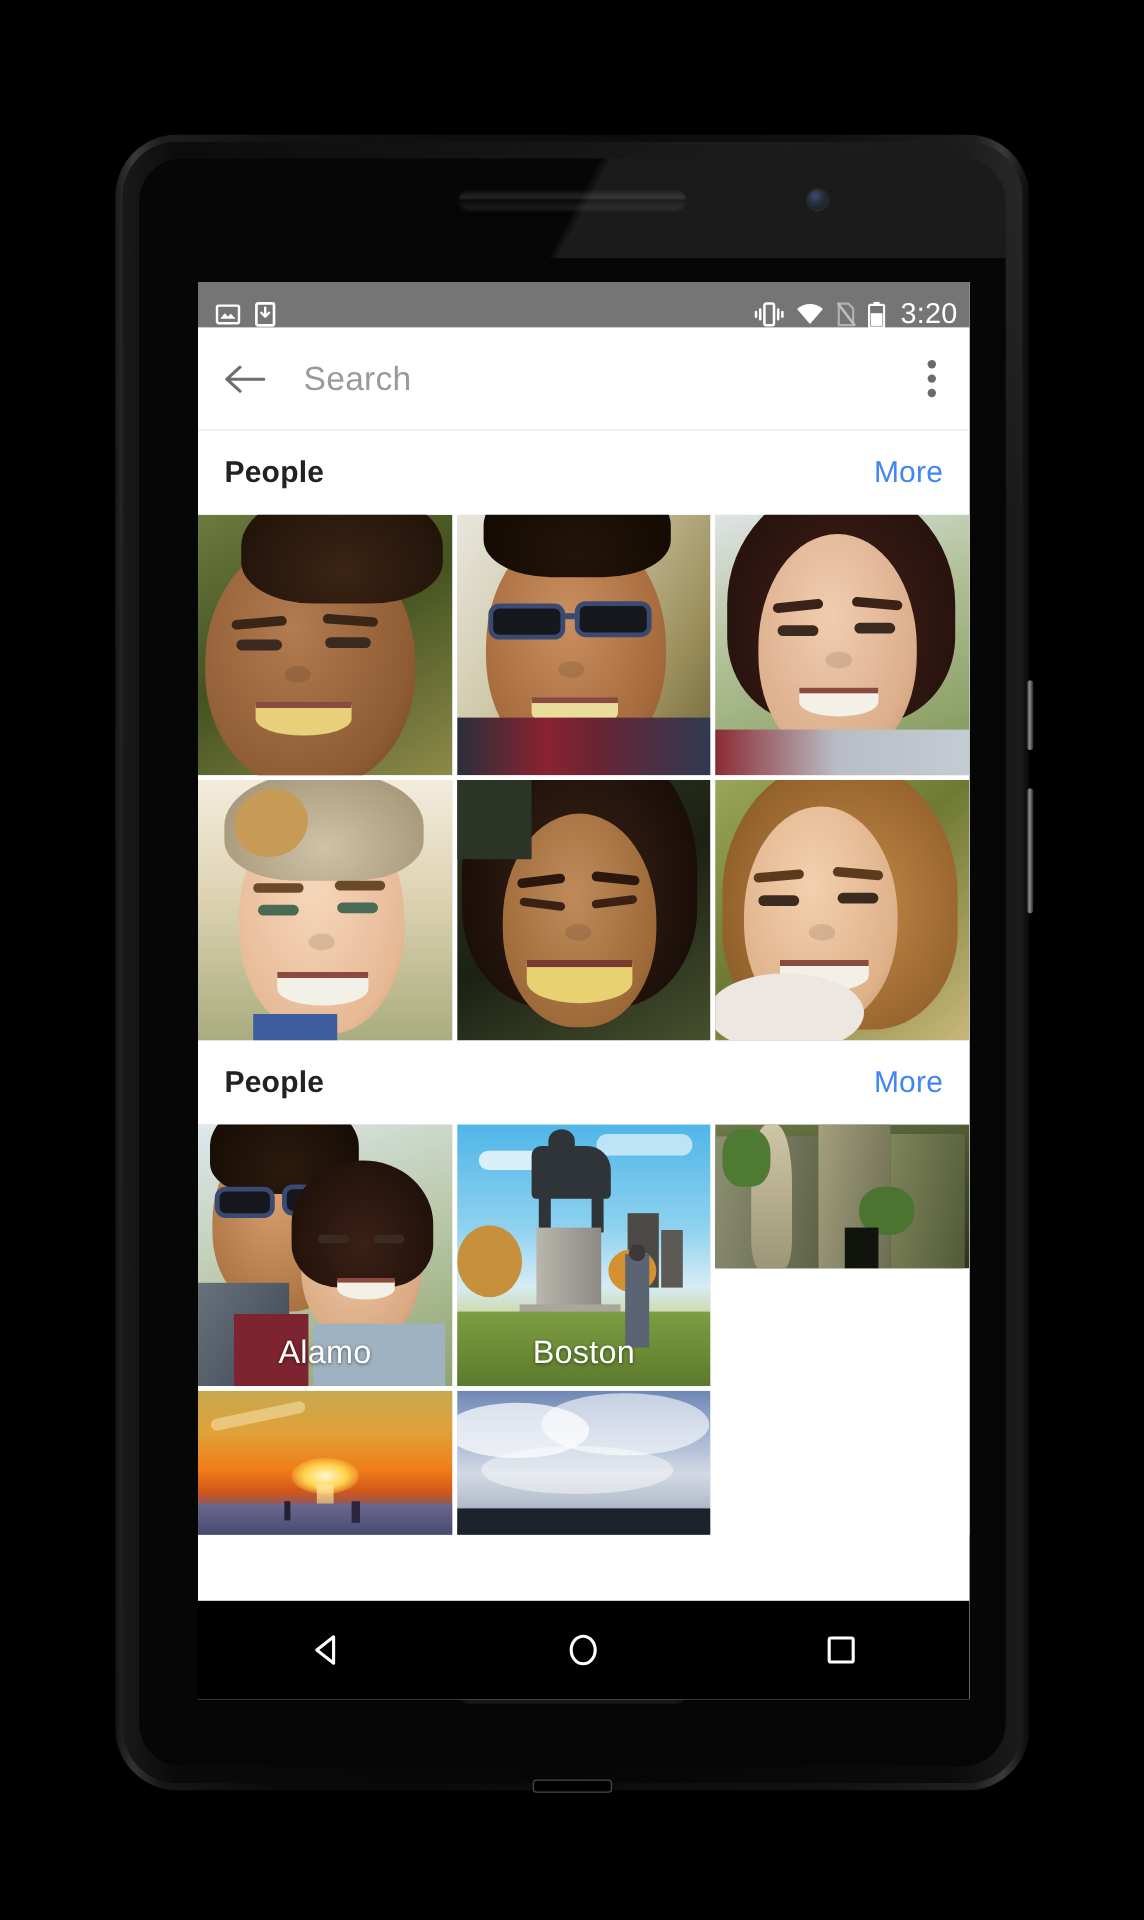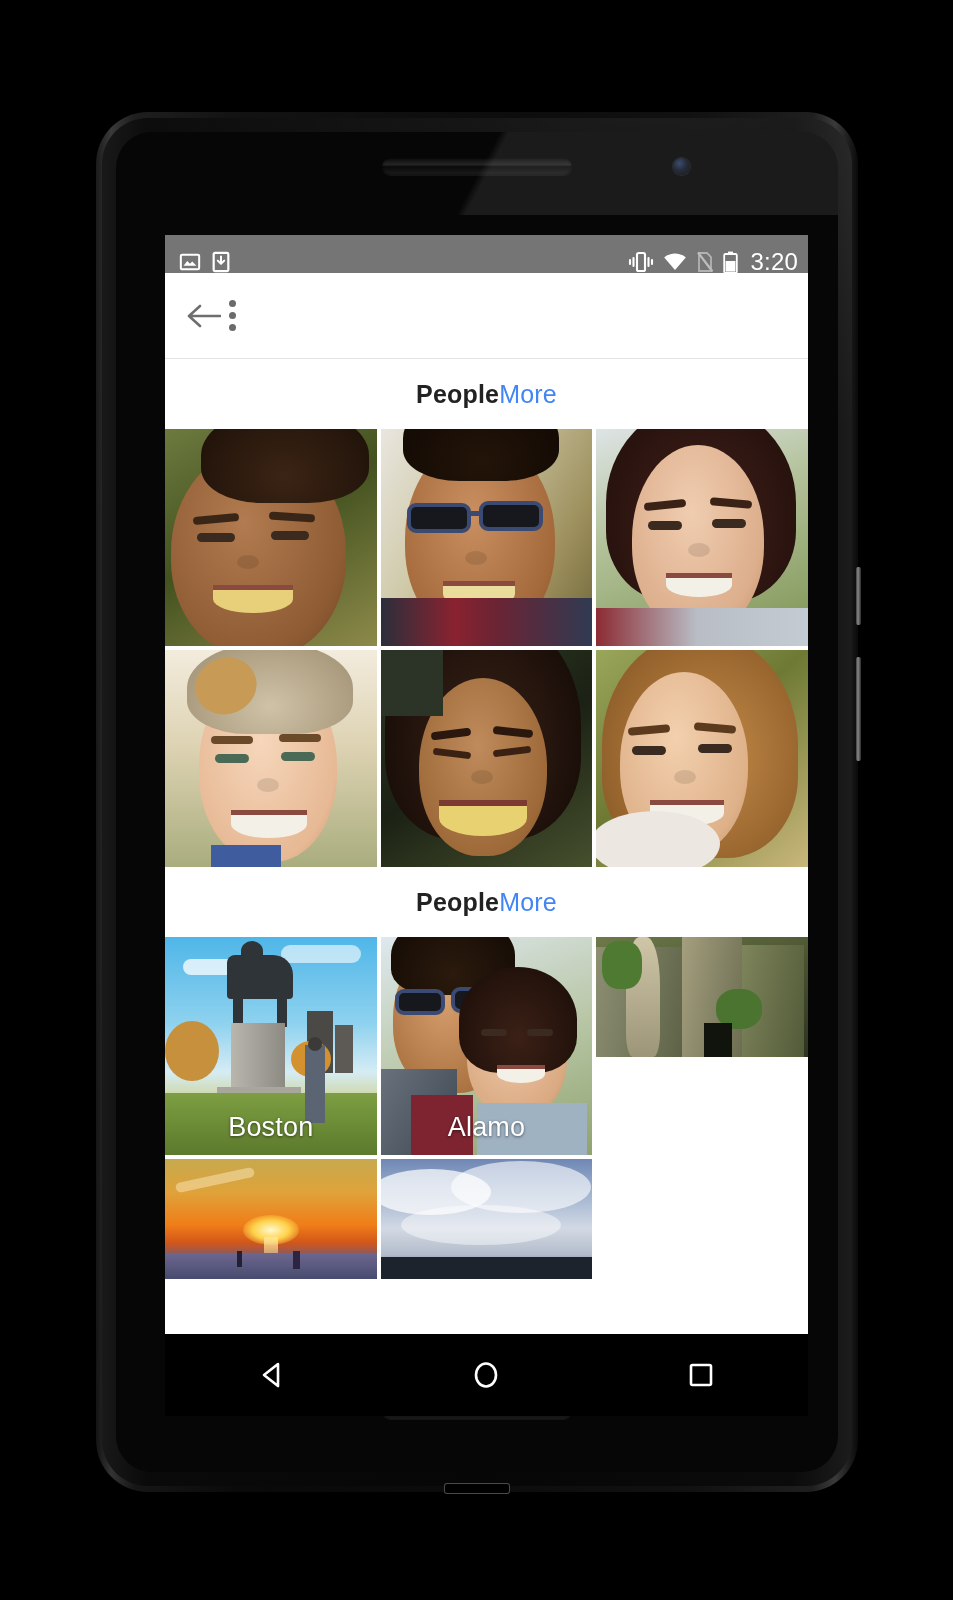--- a/index.html
+++ b/index.html
@@ -103,21 +103,21 @@
   }
   #search-text {
     flex: 1; margin-left: 32px;
     font-size: 28px; color: #9a9a9a; letter-spacing: .2px;
   }
   #overflow { display: flex; flex-direction: column; gap: 5px; padding: 10px 8px; cursor: pointer; }
   #overflow i { width: 7px; height: 7px; border-radius: 50%; background: #6b6b6b; display: block; }
 
   
   .section-header {
-    display: flex; align-items: center; justify-content: center;
+    display: flex; align-items: center; justify-content: space-between;
     height: 70px; padding: 0 22px; background: #fff;
   }
   .section-title { font-size: 25px; font-weight: bold; color: #222; letter-spacing: .2px; }
   .section-more  { font-size: 25px; color: #4285F4; letter-spacing: .2px; cursor: pointer; }
 
   
   .grid { display: grid; grid-template-columns: repeat(3, 1fr); gap: 4px; background: #fff; }
   .tile { position: relative; overflow: hidden; background: #ddd; }
   .tile.people { height: 217px; }
   .tile.place  { height: 218px; }
@@ -208,20 +208,21 @@
             <span id="clock">3:20</span>
           </div>
         </div>
 
         <div id="toolbar">
           <span style="cursor:pointer;display:flex;">
             <svg width="34" height="28" viewBox="0 0 34 28">
               <path d="M33 14H2M2 14l11-10M2 14l11 10" fill="none" stroke="#6e6e6e" stroke-width="2.6" stroke-linecap="round" stroke-linejoin="round"></path>
             </svg>
           </span>
+          <span id="search-text">Search</span>
           <span id="overflow">
             <i></i>
               <i></i>
               <i></i>
           </span>
         </div>
 
         <div class="section-header">
           <span class="section-title">People</span>
           <span class="section-more">More</span>
@@ -337,47 +338,20 @@
             </div>
           </div>
         </div>
 
         <div class="section-header">
           <span class="section-title">People</span>
           <span class="section-more">More</span>
         </div>
 
         <div class="grid">
-
-          <div class="tile place">
-            <div class="tile-art">
-              <div class="f-bg" style="background:linear-gradient(180deg,#4fb6e8 0%,#8fd2ef 40%,#d6ecf4 62%,#cfd9b0 72%,#6d8b3c 100%)"></div>
-              <div style="position:absolute;left:18px;top:22px;width:60px;height:16px;border-radius:10px;background:rgba(255,255,255,.75)"></div>
-              <div style="position:absolute;left:116px;top:8px;width:80px;height:18px;border-radius:10px;background:rgba(255,255,255,.6)"></div>
-
-              <div style="position:absolute;left:62px;top:18px;width:66px;height:44px;border-radius:8px 20px 4px 4px;background:#2f3438"></div>
-              <div style="position:absolute;left:76px;top:4px;width:22px;height:20px;border-radius:50% 50% 30% 30%;background:#2f3438"></div>
-              <div style="position:absolute;left:68px;top:56px;width:10px;height:34px;background:#2f3438"></div>
-              <div style="position:absolute;left:112px;top:56px;width:10px;height:34px;background:#2f3438"></div>
-
-              <div style="position:absolute;left:66px;top:86px;width:54px;height:70px;background:linear-gradient(90deg,#b9b6ae,#8d8a83)"></div>
-              <div style="position:absolute;left:52px;top:150px;width:84px;height:16px;background:#a9a69e"></div>
-              <div style="position:absolute;left:40px;top:162px;width:108px;height:14px;background:#9b9890"></div>
-
-              <div style="position:absolute;left:0;top:84px;width:54px;height:60px;background:#c6903c;border-radius:50%"></div>
-              <div style="position:absolute;left:142px;top:74px;width:26px;height:62px;background:#4b4945"></div>
-              <div style="position:absolute;left:170px;top:88px;width:18px;height:48px;background:#5d5a55"></div>
-              <div style="position:absolute;left:126px;top:104px;width:40px;height:36px;background:#d3922f;border-radius:50%"></div>
-
-              <div style="position:absolute;left:0;bottom:0;width:100%;height:62px;background:linear-gradient(180deg,#7d9e42,#5c7a2c)"></div>
-              <div style="position:absolute;left:140px;top:108px;width:20px;height:78px;background:#5b6472"></div>
-              <div style="position:absolute;left:143px;top:100px;width:14px;height:14px;border-radius:50%;background:#3b3a38"></div>
-            </div>
-            <div class="tile-label">Boston</div>
-          </div>
 
           <div class="tile place">
             <div class="tile-art">
               <div class="f-bg" style="background:linear-gradient(160deg,#dfe8ee 0%,#b9c7a7 52%,#8fa36f 100%)"></div>
               <div style="position:absolute;left:12px;top:6px;width:118px;height:150px;border-radius:50% 50% 44% 44%;
                    background:radial-gradient(ellipse at 44% 36%,#d79e6e,#ac7342 72%,#86542c 100%)"></div>
               <div style="position:absolute;left:10px;top:-22px;width:124px;height:80px;border-radius:50% 50% 32% 32%;
                    background:radial-gradient(ellipse at 50% 74%,#2b1a0d,#150c05 85%)"></div>
               <div class="f-glasses" style="left:14px;top:52px;width:50px;height:26px"></div>
               <div class="f-glasses" style="left:70px;top:50px;width:50px;height:26px"></div>
@@ -390,20 +364,47 @@
               <div style="position:absolute;left:116px;top:128px;width:48px;height:18px;border-radius:0 0 60% 60%;
                    background:#f3f0e8;border-top:4px solid #8a4a40"></div>
               <div style="position:absolute;left:-10px;bottom:0;width:86px;height:86px;
                    background:linear-gradient(120deg,#6c757f,#3d4752)"></div>
               <div style="position:absolute;left:30px;bottom:0;width:62px;height:60px;background:#7d2430"></div>
               <div style="position:absolute;left:96px;bottom:0;width:110px;height:52px;background:#9fb2c2"></div>
             </div>
             <div class="tile-label">Alamo</div>
           </div>
 
+          <div class="tile place">
+            <div class="tile-art">
+              <div class="f-bg" style="background:linear-gradient(180deg,#4fb6e8 0%,#8fd2ef 40%,#d6ecf4 62%,#cfd9b0 72%,#6d8b3c 100%)"></div>
+              <div style="position:absolute;left:18px;top:22px;width:60px;height:16px;border-radius:10px;background:rgba(255,255,255,.75)"></div>
+              <div style="position:absolute;left:116px;top:8px;width:80px;height:18px;border-radius:10px;background:rgba(255,255,255,.6)"></div>
+
+              <div style="position:absolute;left:62px;top:18px;width:66px;height:44px;border-radius:8px 20px 4px 4px;background:#2f3438"></div>
+              <div style="position:absolute;left:76px;top:4px;width:22px;height:20px;border-radius:50% 50% 30% 30%;background:#2f3438"></div>
+              <div style="position:absolute;left:68px;top:56px;width:10px;height:34px;background:#2f3438"></div>
+              <div style="position:absolute;left:112px;top:56px;width:10px;height:34px;background:#2f3438"></div>
+
+              <div style="position:absolute;left:66px;top:86px;width:54px;height:70px;background:linear-gradient(90deg,#b9b6ae,#8d8a83)"></div>
+              <div style="position:absolute;left:52px;top:150px;width:84px;height:16px;background:#a9a69e"></div>
+              <div style="position:absolute;left:40px;top:162px;width:108px;height:14px;background:#9b9890"></div>
+
+              <div style="position:absolute;left:0;top:84px;width:54px;height:60px;background:#c6903c;border-radius:50%"></div>
+              <div style="position:absolute;left:142px;top:74px;width:26px;height:62px;background:#4b4945"></div>
+              <div style="position:absolute;left:170px;top:88px;width:18px;height:48px;background:#5d5a55"></div>
+              <div style="position:absolute;left:126px;top:104px;width:40px;height:36px;background:#d3922f;border-radius:50%"></div>
+
+              <div style="position:absolute;left:0;bottom:0;width:100%;height:62px;background:linear-gradient(180deg,#7d9e42,#5c7a2c)"></div>
+              <div style="position:absolute;left:140px;top:108px;width:20px;height:78px;background:#5b6472"></div>
+              <div style="position:absolute;left:143px;top:100px;width:14px;height:14px;border-radius:50%;background:#3b3a38"></div>
+            </div>
+            <div class="tile-label">Boston</div>
+          </div>
+
 
           <div class="tile place-partial">
             <div class="tile-art">
               <div class="f-bg" style="background:linear-gradient(160deg,#6e7a4a 0%,#4a5330 50%,#2c3320 100%)"></div>
               <div style="position:absolute;left:0;top:10px;width:86px;height:110px;
                    background:linear-gradient(100deg,#8d8f72,#5e6348)"></div>
               <div style="position:absolute;left:86px;top:0;width:60px;height:120px;
                    background:linear-gradient(100deg,#a49f7e,#6c6d52)"></div>
               <div style="position:absolute;left:146px;top:8px;width:62px;height:112px;
                    background:linear-gradient(100deg,#7e855c,#525a38)"></div>

